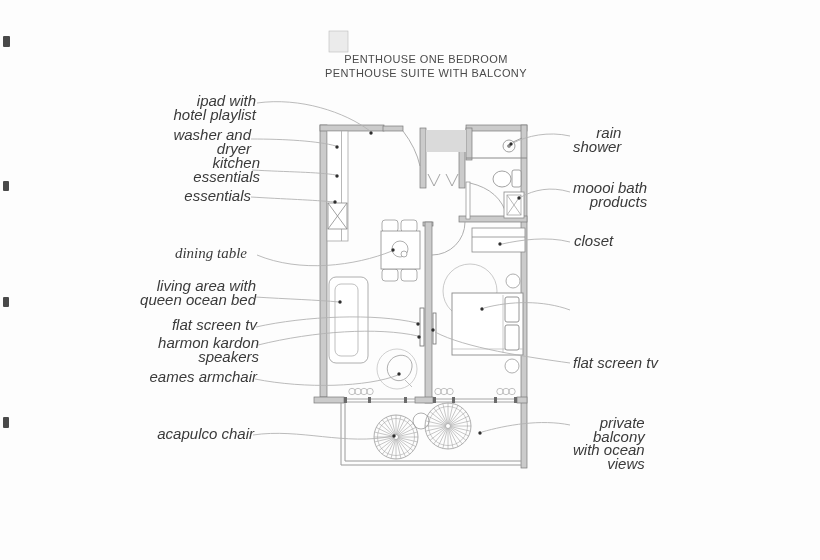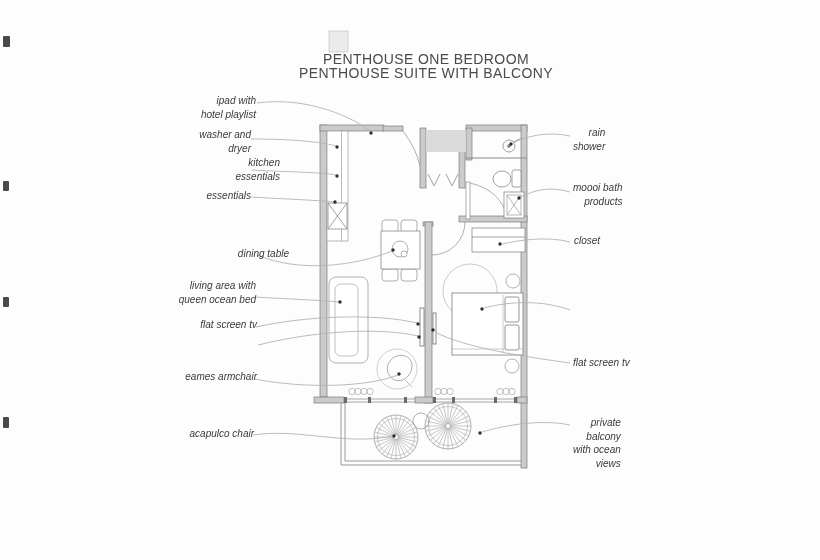--- a/index.html
+++ b/index.html
@@ -3,24 +3,24 @@
 <meta charset="utf-8">
 <style>
   html,body{margin:0;padding:0;background:#ffffff;}
   .stage{
     position:relative;width:820px;height:560px;overflow:hidden;
     background:#fdfdfd;
     font-family:"Liberation Sans",sans-serif;
   }
   .title{
     position:absolute;left:276px;top:52px;width:300px;text-align:center;
-    font-size:14px;line-height:14px;letter-spacing:.4px;color:#4a4a4a;
+    font-size:11px;line-height:14px;letter-spacing:.4px;color:#4a4a4a;
   }
   .lbl{
-    position:absolute;font-style:italic;font-size:10px;line-height:13.5px;
+    position:absolute;font-style:italic;font-size:15px;line-height:13.5px;
     color:#3a3a3a;white-space:pre-line;
   }
   .lbl.l{text-align:right;}
   .lbl.r{text-align:right;}
   svg{position:absolute;left:0;top:0;}
 </style>
 </head>
 <body>
 
 <div class="stage">
@@ -271,27 +271,29 @@
         <circle cx="482" cy="309" r="1.7"></circle>
       <circle cx="433" cy="330" r="1.7"></circle>
         <circle cx="480" cy="433" r="1.7"></circle>
     </g>
   </svg>
 
   <div class="lbl l" style="right:564px;top:94px;">ipad with
 hotel playlist</div>
   <div class="lbl l" style="right:569px;top:128px;">washer and
 dryer</div>
-  <div class="lbl l" style="right:540px;top:156px;text-align:right;">kitchen
+  <div class="lbl l" style="right:560px;top:156px;text-align:right;">kitchen
 essentials</div>
   <div class="lbl l" style="right:569px;top:189px;">essentials</div>
-  <div class="lbl l" style="right:531px;top:247px;">dining table</div>
+  <div class="lbl l" style="right:573px;top:247px;font-family:Liberation Serif, serif;">dining table</div>
   <div class="lbl l" style="right:564px;top:279px;">living area with
 queen ocean bed</div>
   <div class="lbl l" style="right:563px;top:318px;">flat screen tv</div>
+  <div class="lbl l" style="right:561px;top:336px;">harmon kardon
+speakers</div>
   <div class="lbl l" style="right:563px;top:370px;">eames armchair</div>
   <div class="lbl l" style="right:566px;top:427px;margin-left:12px;">acapulco chair</div>
 
   <div class="lbl r" style="left:573px;top:126px;">rain
 shower</div>
   <div class="lbl r" style="left:573px;top:181px;">moooi bath
 products</div>
   <div class="lbl r" style="left:574px;top:234px;">closet</div>
   <div class="lbl r" style="left:573px;top:356px;">flat screen tv</div>
   <div class="lbl r" style="left:573px;top:416px;">private

